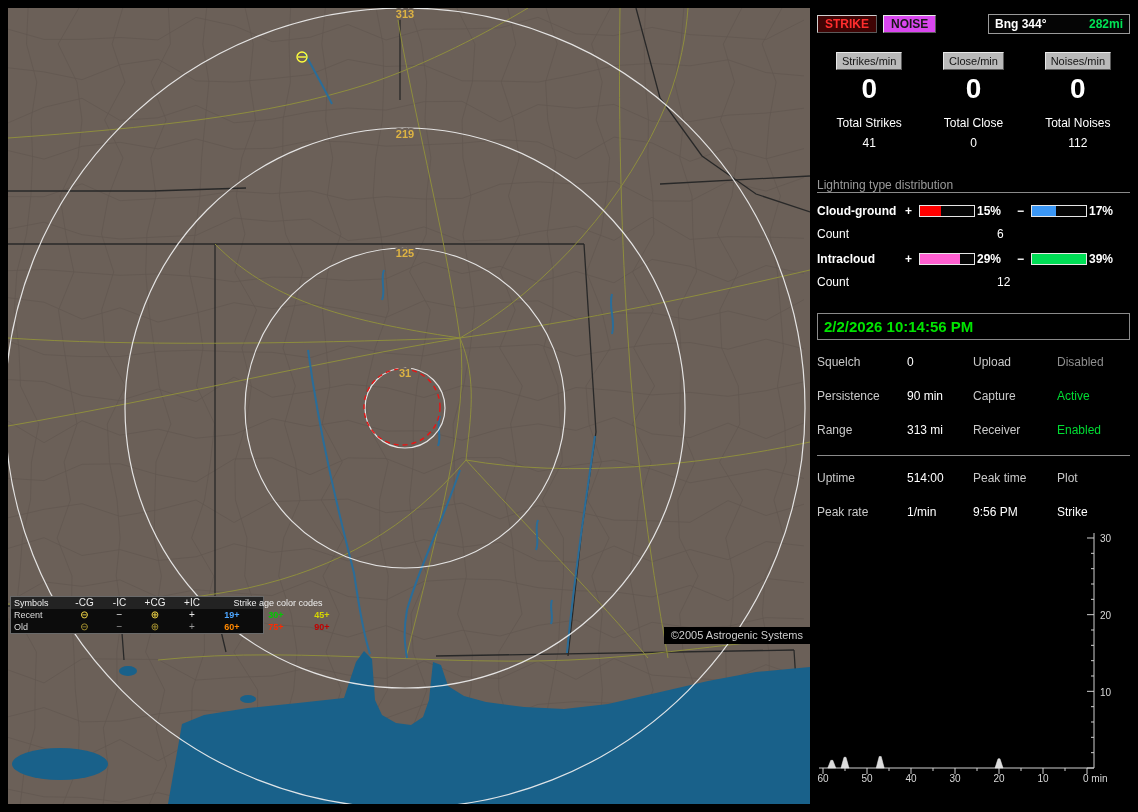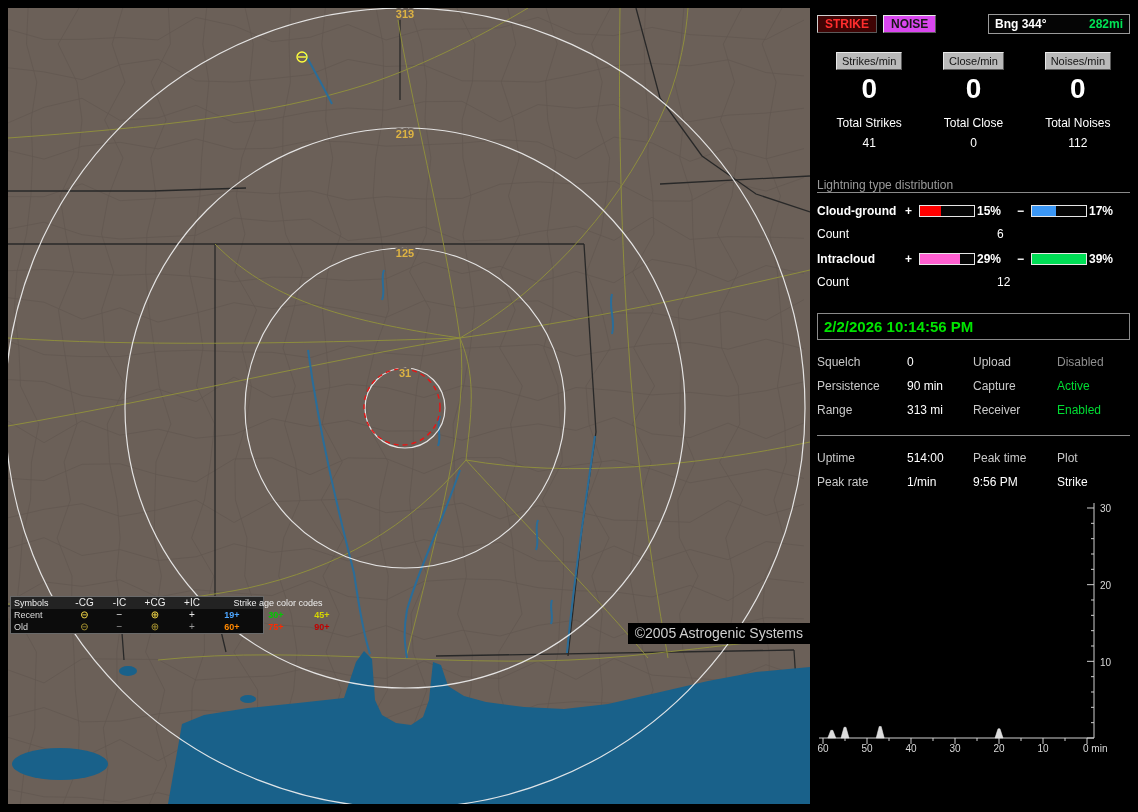--- a/index.html
+++ b/index.html
@@ -12,21 +12,21 @@
   #map svg{display:block;}
   #legend{
     position:absolute;left:2px;bottom:10px;width:252px;background:#0c0c0c;
     border:1px solid #6a6a6a;font-size:9px;color:#ddd;
   }
   .leg-row{display:grid;grid-template-columns:46px 25px 21px 26px 24px 32px 32px 36px;align-items:center;padding:1px 3px;gap:12px;}
   .leg-head{background:#232323;color:#eee;}
   .leg-age-head{grid-column:6/9;text-align:center;}
   .leg-sym{text-align:center;font-size:10px;line-height:10px;}
   .age{text-align:center;font-weight:bold;}
-  #copyright{position:absolute;right:0;bottom:0;background:#000;padding:2px 7px 3px;font-size:14px;color:#cfcfcf;}
+  #copyright{position:absolute;right:0;bottom:0;background:#000;padding:2px 7px 3px;font-size:11px;color:#cfcfcf;}
   
   #sidebar{position:absolute;left:817px;top:8px;width:313px;height:796px;}
   .topbar{display:flex;align-items:center;margin-top:6px;height:20px;}
   .btn-strike{background:#3f0404;color:#ff2e2e;border:1px solid;border-color:#cfcfcf #5a5a5a #5a5a5a #cfcfcf;font-weight:bold;font-size:12px;padding:1px 7px;cursor:pointer;}
   .btn-noise{background:#d946ef;color:#181818;border:1px solid;border-color:#e8e8e8 #5a5a5a #5a5a5a #e8e8e8;font-weight:bold;font-size:12px;padding:1px 7px;margin-left:6px;cursor:pointer;}
   .bng-box{margin-left:auto;display:flex;justify-content:space-between;align-items:flex-end;border:1px solid #9a9a9a;background:#050505;width:128px;padding:2px 6px;font-weight:bold;}
   .bng-dist{color:#00e455;}
   .col3{display:grid;grid-template-columns:repeat(3,1fr);text-align:center;}
   .rate-grid{margin-top:18px;}
   .rate-header{background:#b9b9b9;color:#141414;font-size:11px;padding:2px 5px;justify-self:center;border:1px solid;border-color:#e8e8e8 #5a5a5a #5a5a5a #e8e8e8;cursor:pointer;}
@@ -38,21 +38,21 @@
   .dist-row{display:grid;grid-template-columns:88px 14px 58px 40px 14px 58px 41px;align-items:center;margin-top:11px;}
   .dist-label{font-weight:bold;}
   .sign{font-weight:bold;}
   .bar{width:54px;height:10px;border:1px solid #e6e6e6;background:#050505;}
   .bar>div{height:100%;}
   .pct{font-weight:bold;}
   .count-row{display:grid;grid-template-columns:88px 14px 58px 40px 14px 58px 41px;margin-top:9px;gap:37px;}
   .cnt{padding-left:4px;}
   .clock-box{border:1px solid #8a8a8a;margin-top:24px;padding:4px 6px;}
   .clock{color:#00e400;font-weight:bold;font-size:15px;}
-  .kv{display:grid;grid-template-columns:90px 66px 84px auto;margin-top:10px;font-size:12px;}
+  .kv{display:grid;grid-template-columns:90px 66px 84px auto;margin-top:20px;font-size:12px;}
   .kv-first{margin-top:15px;}
   .lab{color:#c9c9c9;}
   .white{color:#ffffff;}
   .green{color:#00dd33;}
   .dim{color:#8f8f8f;}
   hr.sep{border:0;border-top:1px solid #8a8a8a;margin:18px 0 0;}
   #trend{margin-top:8px;}
 </style>
 </head>
 <body>

